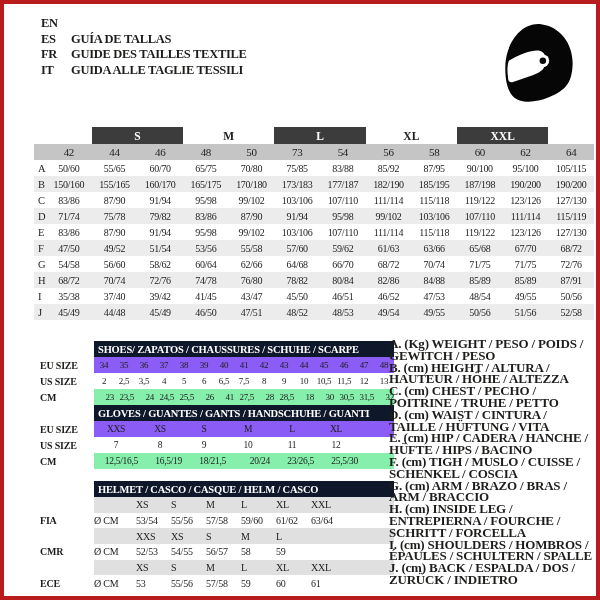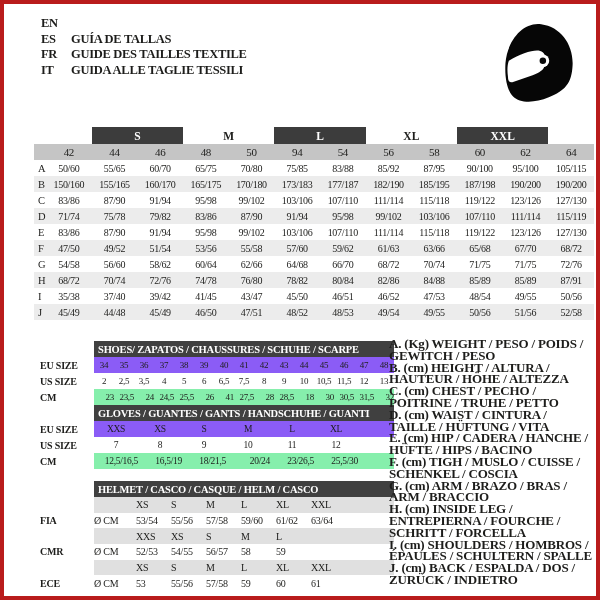--- a/index.html
+++ b/index.html
@@ -26,21 +26,21 @@
   .trow.stripe { background:#ececec; }
   .cell { text-align:center; }
   .cell.lbl { text-align:left; padding-left:4px; font-size:10.5px; }
   
   .section { position:absolute; left:30px; display:flex; width:360px; }
   .lblcol { width:60px; flex:none; }
   .slot { height:16px; display:flex; align-items:center; padding-left:6px; font-weight:bold;
           font-size:10px; letter-spacing:-0.2px; box-sizing:border-box; }
   .helmet-sec .slot.h { height:15.7px; }
   .tbl { width:300px; flex:none; }
-  .bar { height:16px; background:#404040; color:#fff; font-weight:bold; font-size:10.5px;
+  .bar { height:16px; background:#0f172a; color:#fff; font-weight:bold; font-size:10.5px;
          display:flex; align-items:center; padding-left:4px; letter-spacing:-0.2px; box-sizing:border-box; }
   .srow { display:grid; height:16px; align-items:center; text-align:center; letter-spacing:-0.3px; }
   .shoes-sec .srow { grid-template-columns:repeat(15,1fr); font-size:9px; }
   .gloves-sec .srow { grid-template-columns:repeat(6,44px) 1fr; font-size:9.5px; }
   .srow.gband { background:#8b5cf6; }
   .srow.lband { background:#86efac;text-align:right; }
   .hrow { display:grid; grid-template-columns:42px repeat(5,35px) 1fr; height:15.7px; align-items:center;
           font-size:10px; letter-spacing:-0.2px; text-align:left; }
   .hrow.gband { background:#e0e0e0; }
   
@@ -88,21 +88,21 @@
         <div class="gcell" style="grid-column: 9 / span 2;">XL</div>
         <div class="gcell dark" style="grid-column: 11 / span 2;">XXL</div>
       </div>
       <div class="trow sizerow">
         <div class="cell lbl"></div>
         <div class="cell">42</div>
         <div class="cell">44</div>
         <div class="cell">46</div>
         <div class="cell">48</div>
         <div class="cell">50</div>
-        <div class="cell">94</div>
+        <div class="cell">73</div>
         <div class="cell">54</div>
         <div class="cell">56</div>
         <div class="cell">58</div>
         <div class="cell">60</div>
         <div class="cell">62</div>
         <div class="cell">64</div>
       </div>
       <div class="trow">
         <div class="cell lbl">A</div>
         <div class="cell">50/60</div>

